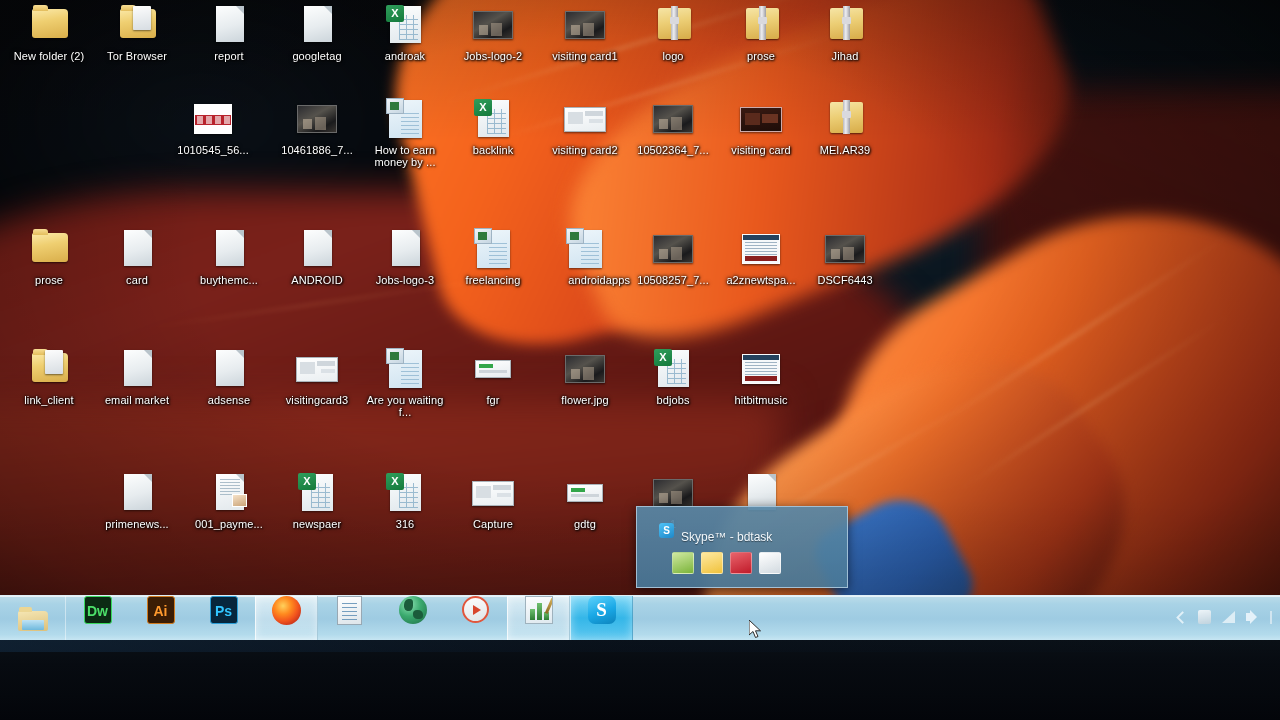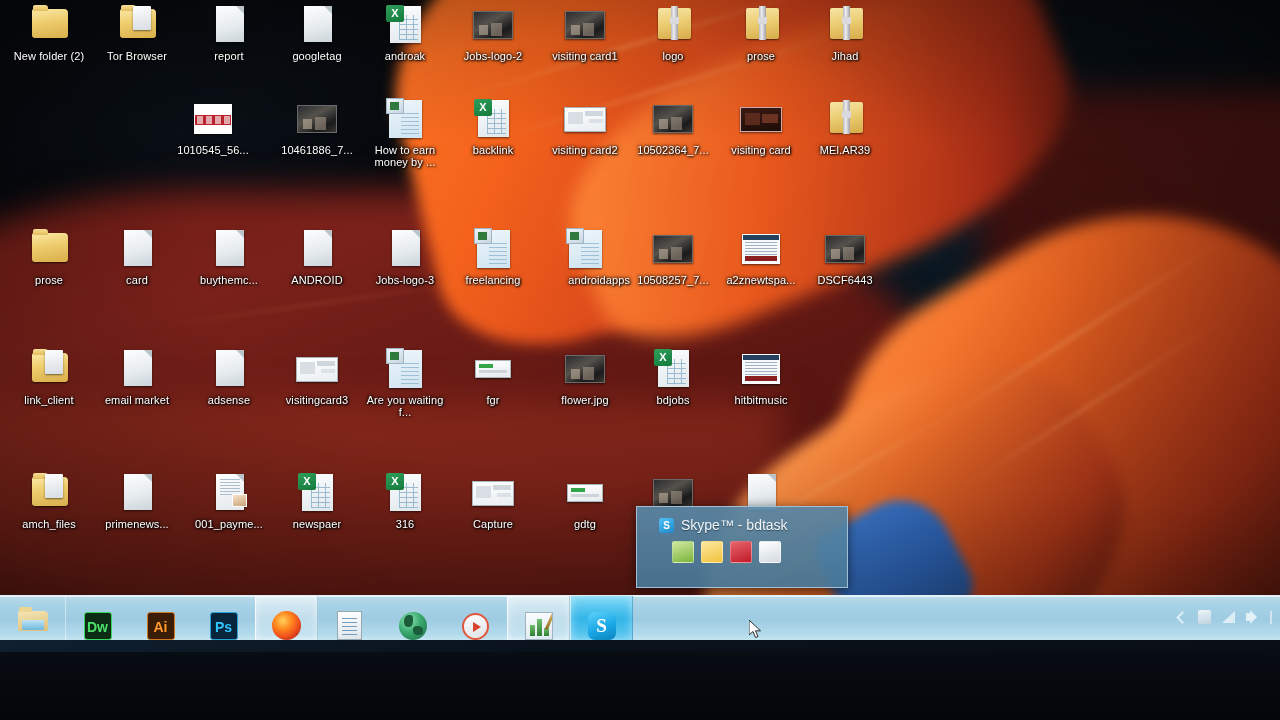--- a/index.html
+++ b/index.html
@@ -139,39 +139,39 @@
   
   #skype-popup{ position:absolute; left:636px; top:506px; width:212px; height:82px;
     background:linear-gradient(180deg, rgba(88,135,166,.93) 0%, rgba(72,120,152,.93) 100%);
     border:1px solid rgba(190,215,232,.75);
     box-shadow:0 2px 10px rgba(0,0,0,.55); padding:6px 8px;
     filter:blur(.25px); }
   #skype-popup .row1{ display:flex; align-items:center; gap:7px; margin:4px 0 0 14px; }
   .sky-logo{ width:15px; height:15px; background:linear-gradient(150deg,#4fc3f7,#1e88c9);
     border-radius:3px; color:#fff; font-size:10px; font-weight:bold; line-height:15px;
     text-align:center; font-family:"Liberation Sans", sans-serif; }
-  .sky-title{ color:#f2f8fc; font-size:14px; font-family:"Liberation Sans", sans-serif;
-    text-shadow:0 1px 1px rgba(0,0,0,.45); }
+  .sky-title{ color:#f2f8fc; font-size:12px; font-family:"Liberation Sans", sans-serif;
+    text-shadow:0 1px 1px rgba(0,0,0,.45);margin-top:13px; }
   #skype-popup .row2{ display:flex; gap:7px; margin:8px 0 0 27px; }
   .sky-btn{ width:22px; height:22px; border:1px solid rgba(255,255,255,.35);
     border-radius:2px; position:relative; }
   .sky-b1{ background:linear-gradient(160deg,#cfe8a0,#7bb43a); }
   .sky-b2{ background:linear-gradient(160deg,#ffe9a0,#f0c23c); }
   .sky-b3{ background:linear-gradient(160deg,#e8636b,#c01b2a); }
   .sky-b4{ background:linear-gradient(160deg,#ffffff,#d2dae0); }
 
   
   #taskbar{ position:absolute; left:0; top:595px; width:1280px; height:45px;
     background:linear-gradient(180deg,#bcdcea 0%, #a9d3e6 18%, #9ecbe2 52%, #b3dbec 88%, #c6e5f2 100%);
     border-top:1px solid #dff0f8; display:flex; align-items:stretch;
     box-shadow:inset 0 1px 0 rgba(255,255,255,.65); }
   .tb-start{ width:66px; display:flex; align-items:center; justify-content:center;
     border-right:1px solid rgba(255,255,255,.45); }
   .tb-items{ display:flex; align-items:stretch; }
-  .tb-item{ width:63px; display:flex; align-items:flex-end; justify-content:center;
+  .tb-item{ width:63px; display:flex; align-items:flex-start; justify-content:center;
     position:relative; }
   .tb-item.open{ background:linear-gradient(180deg, rgba(255,255,255,.55), rgba(255,255,255,.18));
     border-left:1px solid rgba(255,255,255,.8); border-right:1px solid rgba(140,180,200,.55);
     box-shadow:inset 0 0 8px rgba(255,255,255,.5); }
   .tb-item.active{ background:linear-gradient(180deg,#7fd8f7 0%, #34b6e8 50%, #5ec8f0 100%);
     border-left:1px solid rgba(255,255,255,.7); border-right:1px solid rgba(90,150,180,.6);
     box-shadow:inset 0 0 10px rgba(255,255,255,.45); }
 
   .adobe{ width:28px; height:28px; border-radius:3px; font-size:14px; font-weight:bold;
     line-height:28px; text-align:center; font-family:"Liberation Sans", sans-serif; }
@@ -577,27 +577,20 @@
       <div class="icon" style="left: 716px; top: 348px;">
         <div class="glyph">
           <div class="ic-thumb" style="background:#f6f8fa">
             <div style="position:absolute;left:0;top:0;right:0;height:5px;background:#24425e"></div>
             <div style="position:absolute;left:2px;top:7px;right:2px;height:13px;background:repeating-linear-gradient(0deg,#9fb3c4 0 1px,transparent 1px 3px)"></div>
             <div style="position:absolute;left:2px;bottom:2px;right:2px;height:5px;background:#8a1f1f"></div>
           </div>
         </div>
         <div class="lbl">hitbitmusic</div>
       </div>
-      <div class="icon" style="left: 4px; top: 472px;">
-        <div class="glyph">
-          <div class="ic-folder"></div>
-          <div class="ic-folder-page"></div>
-        </div>
-        <div class="lbl">amch_files</div>
-      </div>
       <div class="icon" style="left: 92px; top: 472px;">
         <div class="glyph">
           <div class="ic-doc"></div>
         </div>
         <div class="lbl">primenews...</div>
       </div>
       <div class="icon" style="left: 184px; top: 472px;">
         <div class="glyph">
           <div class="ic-doc" style="background:linear-gradient(165deg,#fff,#e2e8ec)">
             <div style="position:absolute;left:4px;top:5px;right:4px;height:16px;background:repeating-linear-gradient(0deg,#9ab0bf 0 1px,transparent 1px 3px);opacity:.8"></div>

